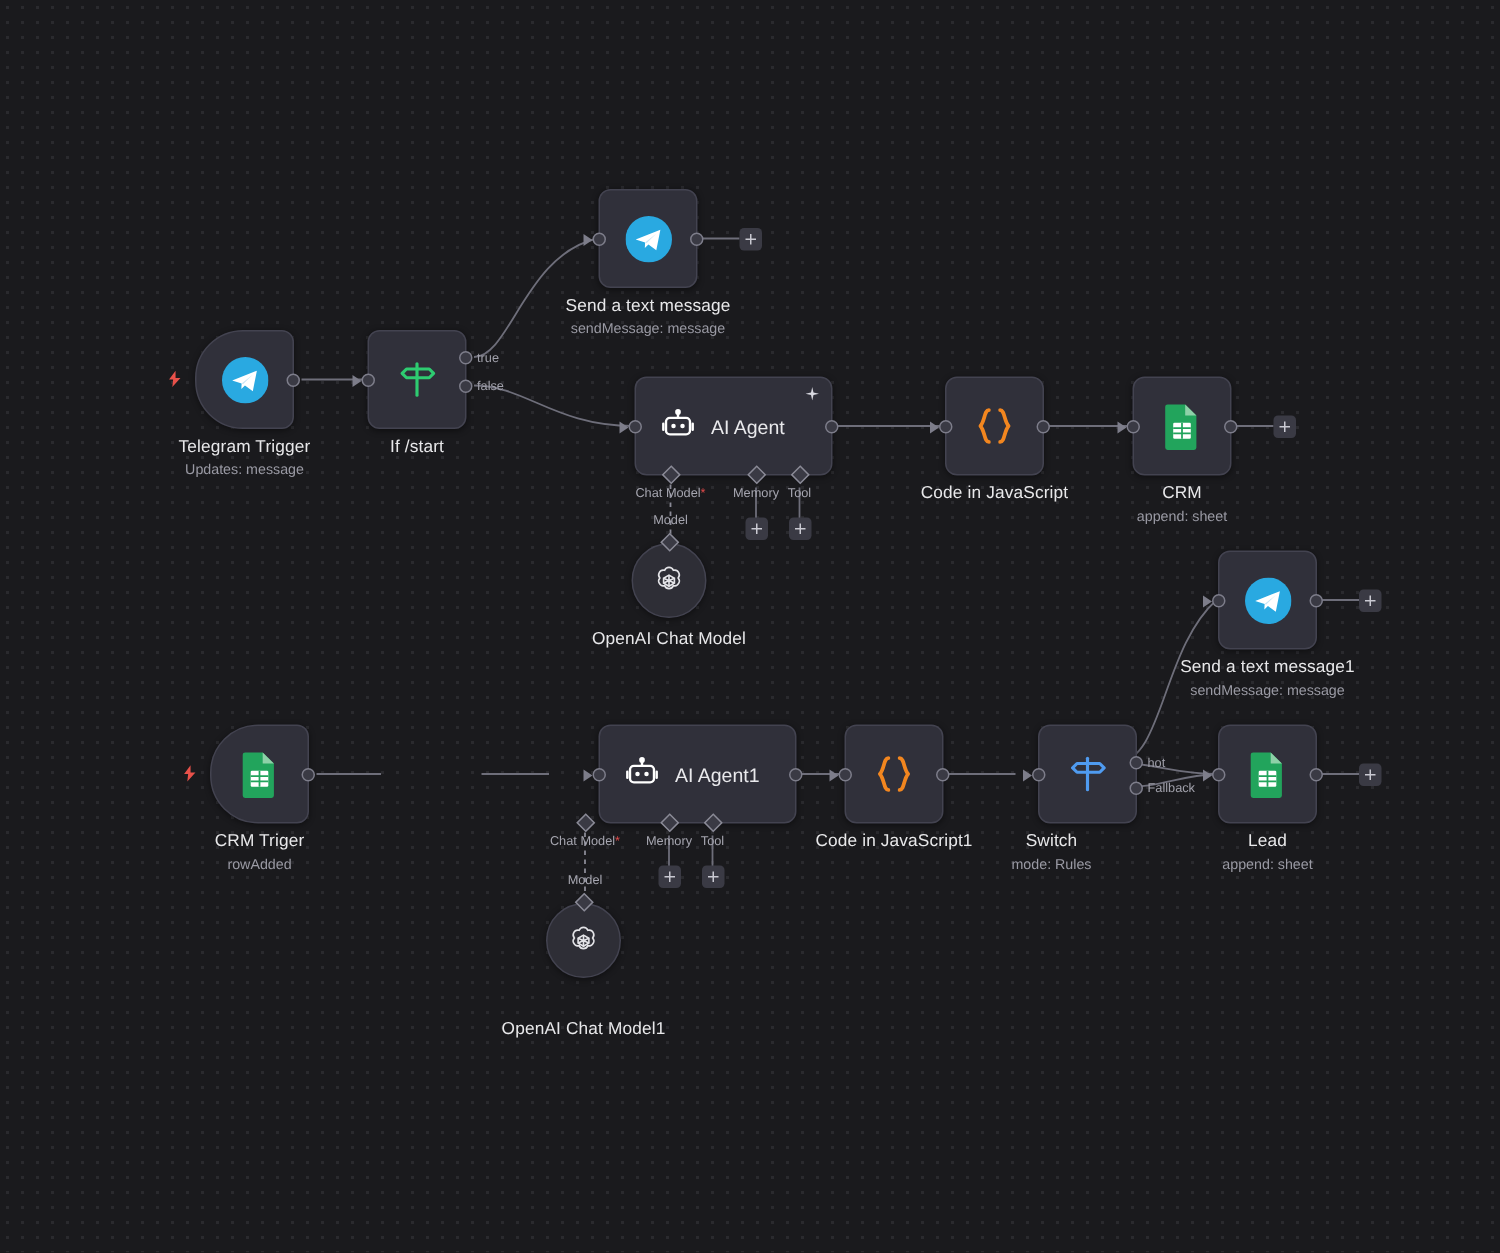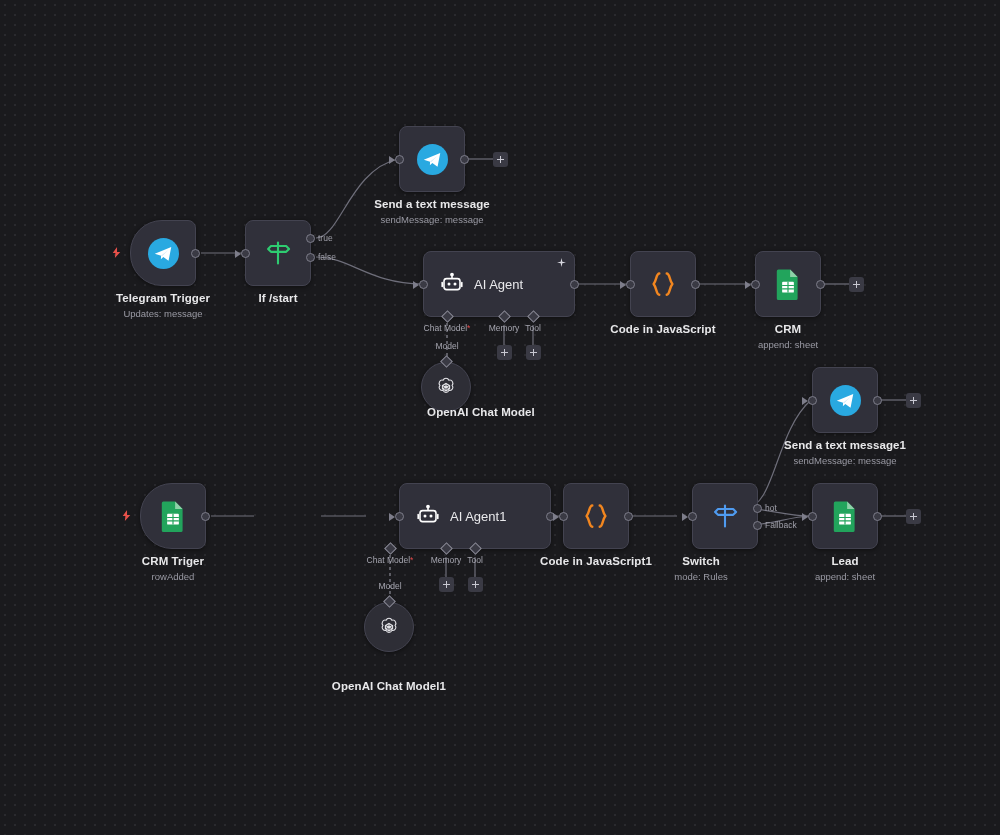--- a/index.html
+++ b/index.html
@@ -42,21 +42,21 @@
     background: #30303a;
     border: 1px solid #434350;
     border-radius: 8px;
     box-sizing: border-box;
     display: flex;
     align-items: center;
     justify-content: center;
     box-shadow: 0 1px 4px rgba(0,0,0,.45);
   }
   .node-box.wide {
-    width: 152px;
+    width: 132px;
     justify-content: flex-start;
     padding-left: 16px;
   }
   .node-box.trigger {
     border-top-left-radius: 32px;
     border-bottom-left-radius: 32px;
   }
   .node-box.circle {
     width: 50px;
     height: 50px;
@@ -66,21 +66,21 @@
     background: #2e2e36;
   }
   .node-title {
     position: absolute;
     top: 72px;
     left: 50%;
     transform: translateX(-50%);
     white-space: nowrap;
     color: #e8e8ea;
     font-size: 11.5px;
-    font-weight: bold;
+    font-weight: normal;
     letter-spacing: .1px;
   }
   .node-sub {
     position: absolute;
     top: 88px;
     left: 50%;
     transform: translateX(-50%);
     white-space: nowrap;
     color: #9a9aa4;
     font-size: 9.5px;
@@ -332,21 +332,21 @@
     <div class="diamond" style="left:21px; top:-5px;"></div>
     <div class="node-box circle">
       <span>
         <svg class="icon" width="24" height="24" viewBox="0 0 24 24" fill="none" stroke="#e4e4e8" stroke-width="1.1">
           <path d="M12 3.2 a3.1 3.1 0 0 1 2.9 2 3.1 3.1 0 0 1 3.6 1.6 3.1 3.1 0 0 1 -.4 3.5 3.1 3.1 0 0 1 .4 3.5 3.1 3.1 0 0 1 -3.6 1.6 3.1 3.1 0 0 1 -5.8 0 3.1 3.1 0 0 1 -3.6 -1.6 3.1 3.1 0 0 1 .4 -3.5 3.1 3.1 0 0 1 -.4 -3.5 3.1 3.1 0 0 1 3.6 -1.6 3.1 3.1 0 0 1 2.9 -2 z"></path>
           <path d="M12 8.4 l3.6 2.1 v3.2 L12 15.8 l-3.6 -2.1 v-3.2 z"></path>
           <path d="M12 8.4 v7.4 M8.4 10.5 l7.2 3.2 M15.6 10.5 l-7.2 3.2"></path>
         </svg>
       </span>
     </div>
-    <div class="node-title" style="top:44px;margin-left:35px;">OpenAI Chat Model</div>
+    <div class="node-title" style="top:58px;">OpenAI Chat Model</div>
   </div>
 
   <div class="node" style="left:630px; top:251px;">
     <div class="node-box">
       <span>
         <svg class="icon" width="30" height="30" viewBox="0 0 24 24" fill="none" stroke="#f2861f" stroke-width="2" stroke-linecap="round" stroke-linejoin="round">
           <path d="M9 3.5 C6.5 3.5 7 9 4.5 12 C7 15 6.5 20.5 9 20.5"></path>
           <path d="M15 3.5 C17.5 3.5 17 9 19.5 12 C17 15 17.5 20.5 15 20.5"></path>
         </svg>
       </span>

